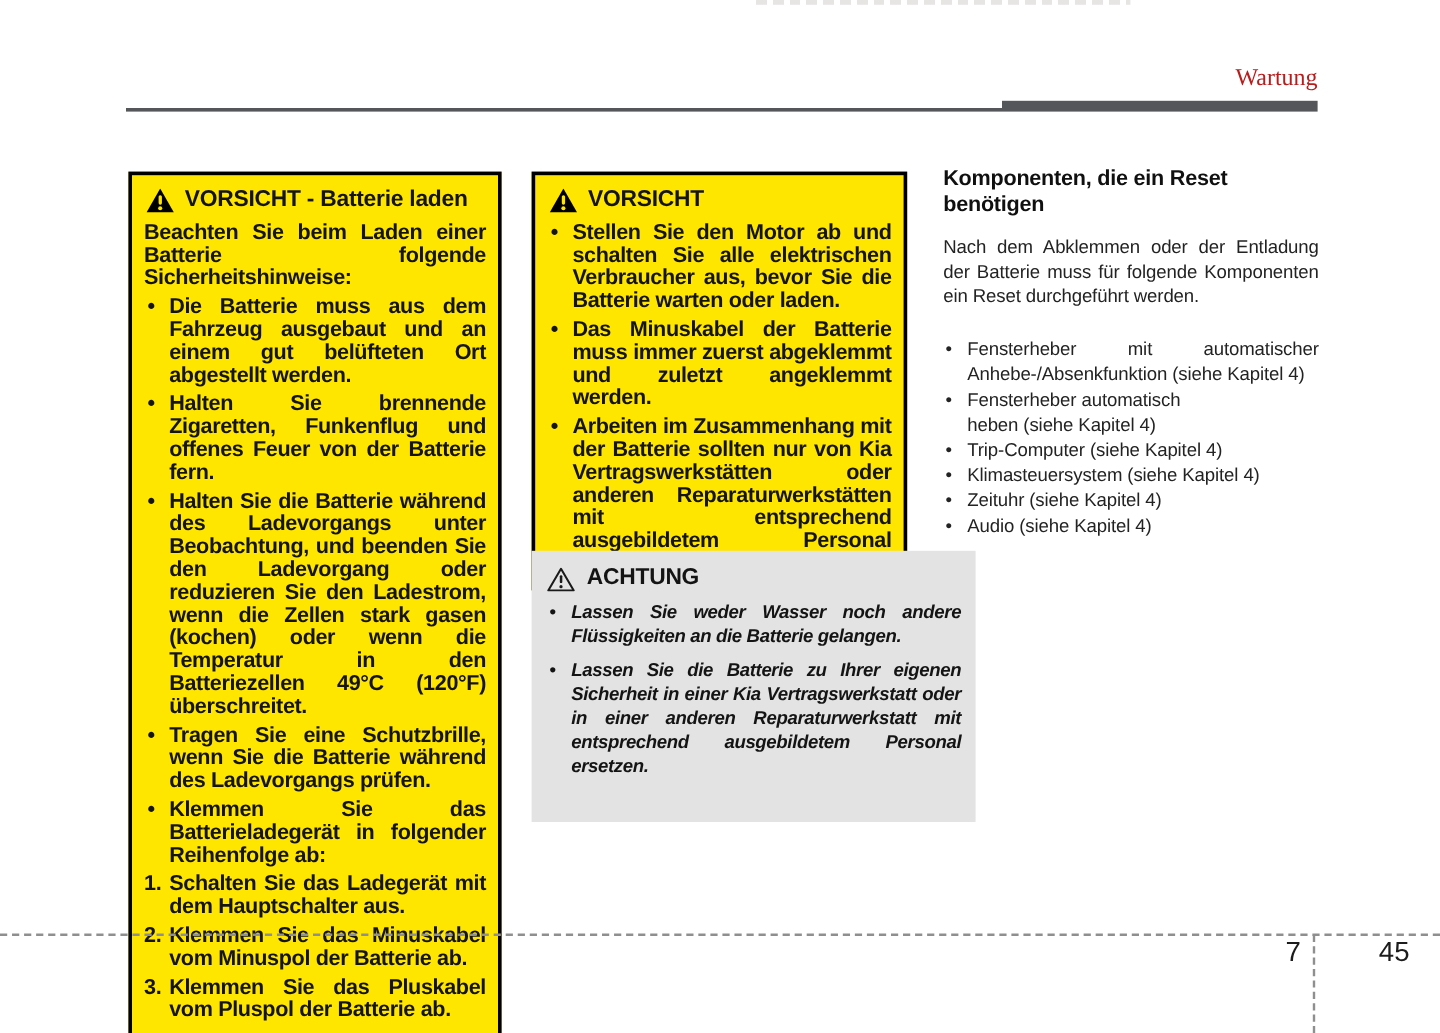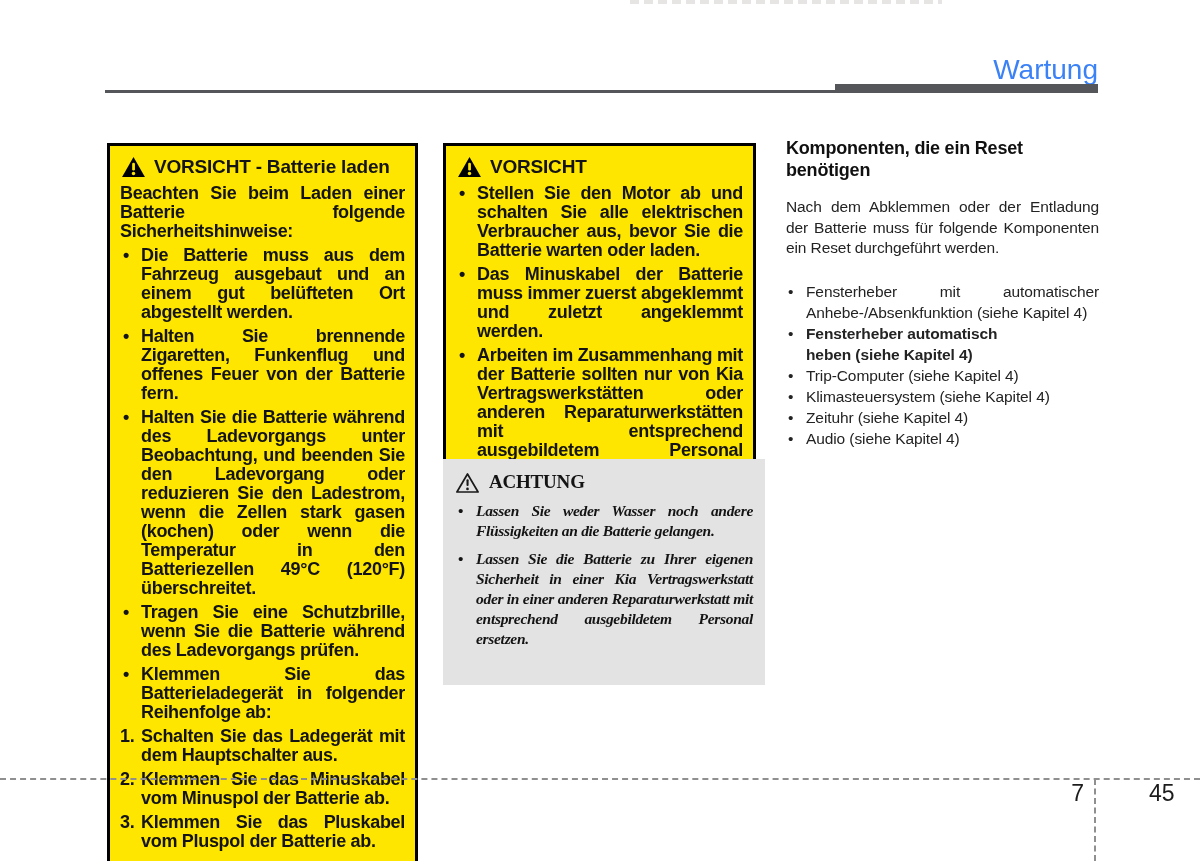--- a/index.html
+++ b/index.html
@@ -11,36 +11,36 @@
 
   
   .top-cut {
     position:absolute; left:630px; top:0; width:312px; height:4px;
     background:repeating-linear-gradient(90deg, #e7e4e4 0 9px, transparent 9px 14px);
   }
 
   
   .running-title {
     position:absolute; right:102px; top:54px;
-    font-family:Liberation Sans, sans-serif; font-size:28px; color:#3b82f6;
+    font-family:Liberation Serif, serif; font-size:20px; color:#b91c1c;
   }
   .header-rule { position:absolute; left:105px; top:84px; width:993px; height:9px; }
   .header-rule .thin  { position:absolute; left:0; bottom:0; width:730px; height:3px; background:#55565a; }
   .header-rule .thick { position:absolute; left:730px; bottom:0; width:263px; height:9px; background:#55565a; }
 
   
   .warnbox {
     position:absolute; background:var(--warning-yellow, #ffe600);
     border:3px solid #000; padding:7px 10px 10px 10px;
   }
   .box-left { left:107px; top:143px; width:311px; min-height:604px; }
   .box-mid  { left:443px; top:143px; width:313px; min-height:302px; }
   .cautionbox {
-    position:absolute; left:443px; top:459px; width:322px; min-height:226px;
-    background:var(--caution-gray, #e3e3e3); padding:12px 12px 14px 12px;font-family:Liberation Serif, serif;
+    position:absolute; left:443px; top:459px; width:370px; min-height:226px;
+    background:var(--caution-gray, #e3e3e3); padding:12px 12px 14px 12px;
   }
 
   .box-title {
     display:flex; align-items:center; gap:9px;
     font-weight:bold; font-size:19px; letter-spacing:-0.2px; margin:3px 0 6px 2px;
   }
   .box-title .tri { flex:0 0 auto; display:inline-flex; }
 
   .warn-text { font-weight:bold; font-size:18px; letter-spacing:-0.3px; line-height:19px; text-align:justify; }
   .intro { margin-top:2px; }
@@ -57,21 +57,21 @@
   .reset-col { position:absolute; left:786px; top:137px; width:313px; }
   .reset-heading {
     font-weight:bold; font-size:18px; line-height:22px; letter-spacing:-0.2px;
     max-width:262px; margin-bottom:16px; color:#101010;
   }
   .reset-paragraph { font-size:15.5px; line-height:20.5px; text-align:justify; color:#232323; margin-bottom:22px; letter-spacing:-0.1px; }
   .reset-list { margin-top:0; }
   .reset-li { position:relative; padding-left:20px; font-size:15.5px; line-height:21px; color:#232323; letter-spacing:-0.1px; }
   .reset-li .marker { position:absolute; left:2px; }
   .reset-li.justified { text-align:justify; }
-  .reset-li.preline .txt { white-space:pre-line;font-weight:bold; }
+  .reset-li.preline .txt { white-space:pre-line; }
 
   
   .footer-dash  { position:absolute; left:0; top:778px; width:1200px; border-top:2px dashed #8f8f8f; }
   .footer-vdash { position:absolute; left:1094px; top:779px; height:82px; border-left:2px dashed #8f8f8f; }
   .chapter-num { position:absolute; right:116px; top:780px; font-size:23px; color:#1c1c1c; }
   .page-num    { position:absolute; left:1104px; top:780px; font-size:23px; color:#1c1c1c;margin-left:45px; }
 </style>
 </head>
 <body>
 

